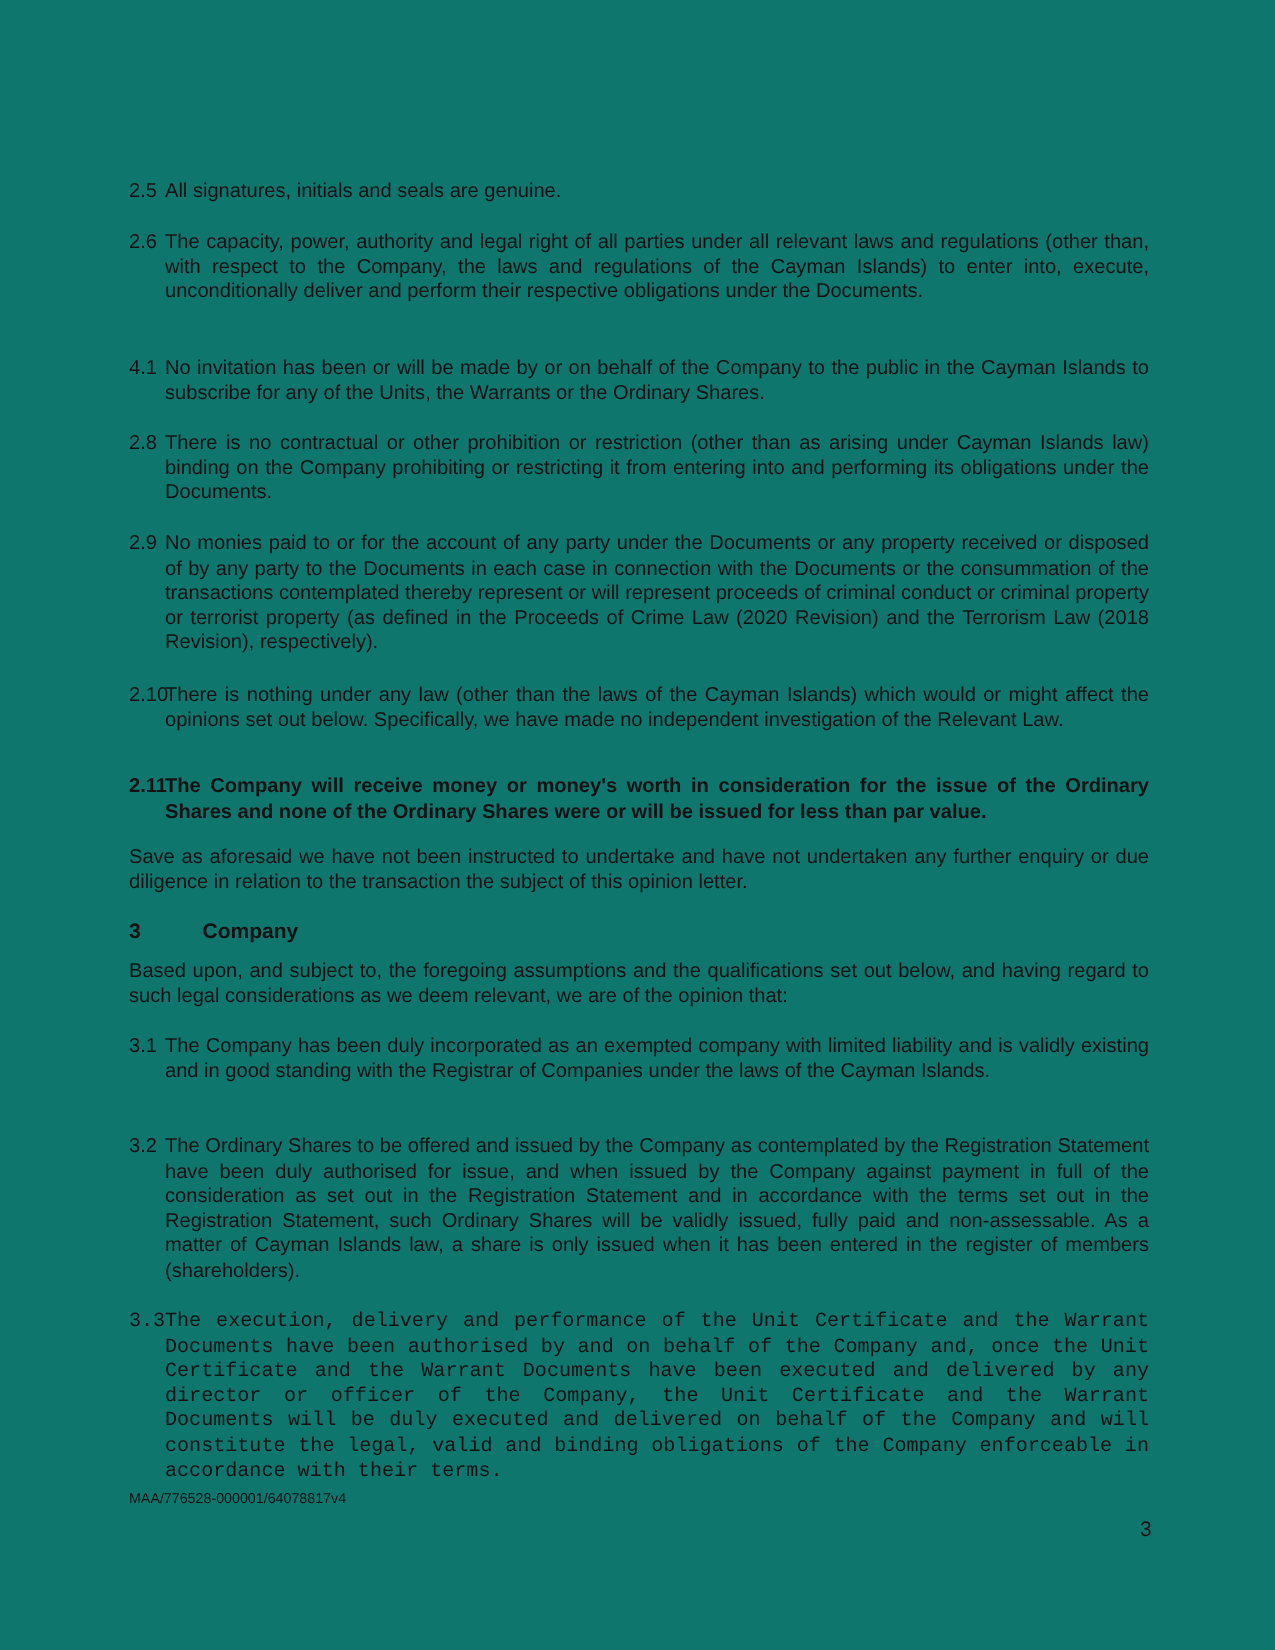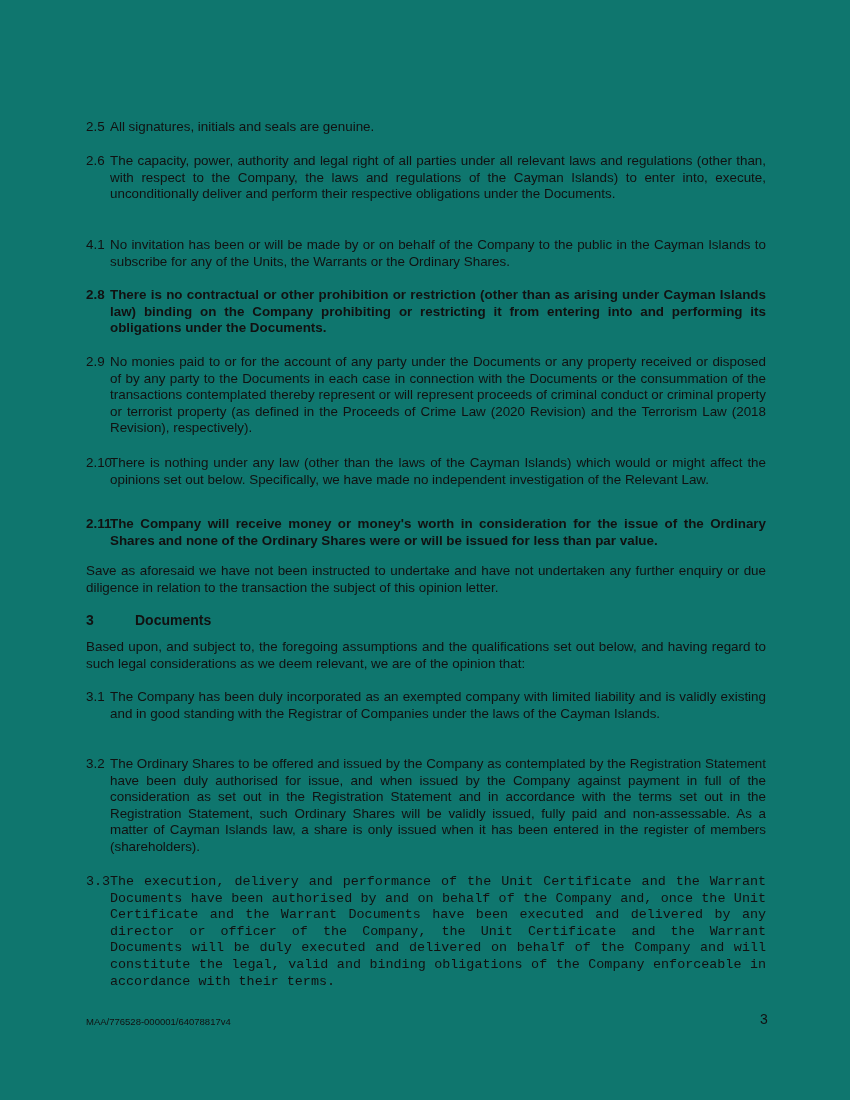--- a/index.html
+++ b/index.html
@@ -10,21 +10,21 @@
       font-family: "Liberation Sans", sans-serif;
       font-size: 13.4px; line-height: 16.6px;
     }
     .item { position: absolute; left: 86px; width: 680px; }
     .num { position: absolute; left: 0; top: 0; width: 48px; }
     .txt { margin-left: 24px; text-align: justify; }
     .para { position: absolute; left: 86px; width: 680px; text-align: justify; }
     .heading { position: absolute; left: 86px; width: 680px; font-weight: bold; font-size: 14px; }
     .heading .hnum { position: absolute; left: 0; }
     .heading .htxt { margin-left: 49px; }
-    .footer-ref { position: absolute; left: 86px; top: 1014px; font-size: 9.5px; }
+    .footer-ref { position: absolute; left: 86px; top: 992px; font-size: 9.5px; }
     .page-num { position: absolute; left: 760px; top: 1011px; width: 8px; font-size: 14px; }
   </style>
 </head>
 <body>
 
 <div class="page">
 
   <div class="item" style="top:119px;">
     <span class="num">2.5</span>
     <div class="txt">All signatures, initials and seals are genuine.</div>
@@ -33,21 +33,21 @@
   <div class="item" style="top:153px;">
     <span class="num">2.6</span>
     <div class="txt">The capacity, power, authority and legal right of all parties under all relevant laws and regulations (other than, with respect to the Company, the laws and regulations of the Cayman Islands) to enter into, execute, unconditionally deliver and perform their respective obligations under the Documents.</div>
   </div>
 
   <div class="item" style="top:237px;">
     <span class="num">4.1</span>
     <div class="txt">No invitation has been or will be made by or on behalf of the Company to the public in the Cayman Islands to subscribe for any of the Units, the Warrants or the Ordinary Shares.</div>
   </div>
 
-  <div class="item" style="top:287px;font-weight:bold;">
+  <div class="item" style="top:287px;">
     <span class="num">2.8</span>
     <div class="txt">There is no contractual or other prohibition or restriction (other than as arising under Cayman Islands law) binding on the Company prohibiting or restricting it from entering into and performing its obligations under the Documents.</div>
   </div>
 
   <div class="item" style="top:354px;">
     <span class="num">2.9</span>
     <div class="txt">No monies paid to or for the account of any party under the Documents or any property received or disposed of by any party to the Documents in each case in connection with the Documents or the consummation of the transactions contemplated thereby represent or will represent proceeds of criminal conduct or criminal property or terrorist property (as defined in the Proceeds of Crime Law (2020 Revision) and the Terrorism Law (2018 Revision), respectively).</div>
   </div>
 
   <div class="item" style="top:455px;">
@@ -57,21 +57,21 @@
 
   <div class="item" style="top:516px;font-weight:bold;">
     <span class="num">2.11</span>
     <div class="txt">The Company will receive money or money's worth in consideration for the issue of the Ordinary Shares and none of the Ordinary Shares were or will be issued for less than par value.</div>
   </div>
 
   <div class="para" style="top:563px;">Save as aforesaid we have not been instructed to undertake and have not undertaken any further enquiry or due diligence in relation to the transaction the subject of this opinion letter.</div>
 
   <div class="heading" style="top:612px;">
     <span class="hnum">3</span>
-    <span class="htxt">Documents</span>
+    <span class="htxt">Company</span>
   </div>
 
   <div class="para" style="top:639px;">Based upon, and subject to, the foregoing assumptions and the qualifications set out below, and having regard to such legal considerations as we deem relevant, we are of the opinion that:</div>
 
   <div class="item" style="top:689px;">
     <span class="num">3.1</span>
     <div class="txt">The Company has been duly incorporated as an exempted company with limited liability and is validly existing and in good standing with the Registrar of Companies under the laws of the Cayman Islands.</div>
   </div>
 
   <div class="item" style="top:756px;">

